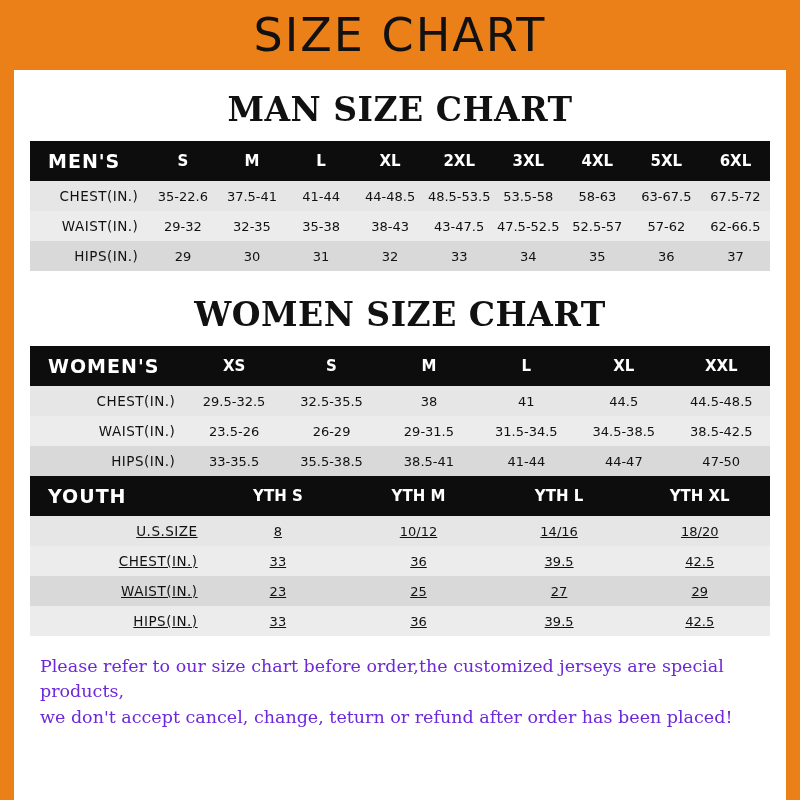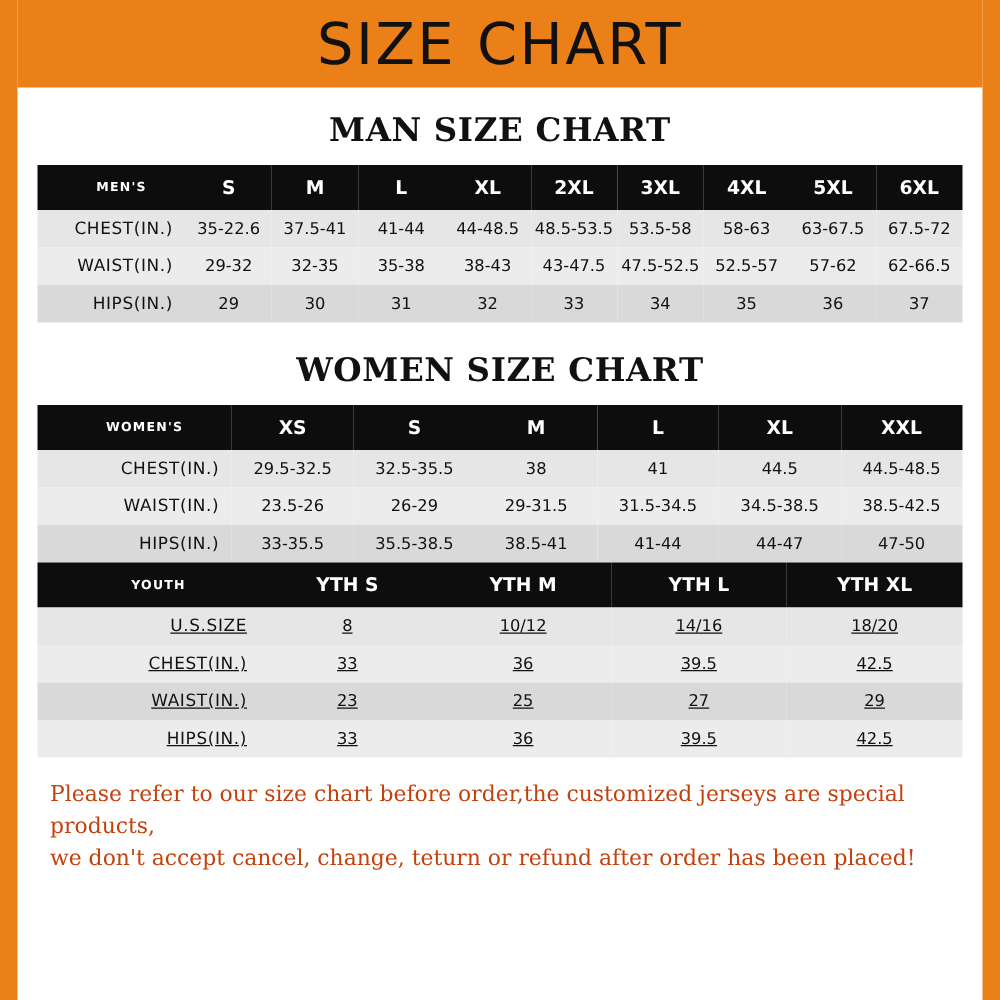--- a/index.html
+++ b/index.html
@@ -38,21 +38,21 @@
     line-height: 1;
   }
   .content {
     padding: 0 16px;
     box-sizing: border-box;
   }
   .section-title {
     text-align: center;
     font-family: "DejaVu Serif", serif;
     font-weight: bold;
-    font-size: 26px;
+    font-size: 33px;
     color: #111111;
     letter-spacing: 0.5px;
   }
   .man-title { margin-top: 20px; margin-bottom: 12px; }
   .women-title { margin-top: 24px; margin-bottom: 12px; }
   .youth-title { margin-top: 28px; margin-bottom: 12px; }
 
   table.chart {
     width: 100%;
     border-collapse: collapse;
@@ -65,23 +65,23 @@
   table.chart thead tr {
     background: #0d0d0d;
   }
   table.chart thead th {
     color: #ffffff;
     font-weight: bold;
     padding: 9px 2px;
     font-size: 15px;
   }
   table.chart thead th.rowlabel {
-    text-align: center;
+    text-align: left;
     padding-left: 18px;
-    font-size: 10px;
+    font-size: 19px;
     letter-spacing: 1px;
   }
   table.chart tbody td {
     padding: 7px 2px;
     font-size: 13px;
     color: #111111;
   }
   table.chart tbody td.rowlabel {
     text-align: right;
     padding-right: 10px;
@@ -99,21 +99,21 @@
   .youth col.c0 { width: 24%; }
 
   .youth thead th { font-size: 16px; padding: 11px 2px; }
   .youth tbody td { padding: 9px 2px; font-size: 14px; text-decoration: underline; }
   .women thead th { font-size: 16px; padding: 11px 2px; }
   .women tbody td { padding: 9px 2px; font-size: 14px; }
 
   .footer-note {
     margin-top: 18px;
     padding: 0 10px;
-    color: #c2410c;
+    color: #6d28d9;
     font-family: "DejaVu Serif", serif;
     font-size: 17.5px;
     line-height: 1.45;
     text-align: left;
   }
 </style>
 </head>
 <body>
 
 <div class="page">

